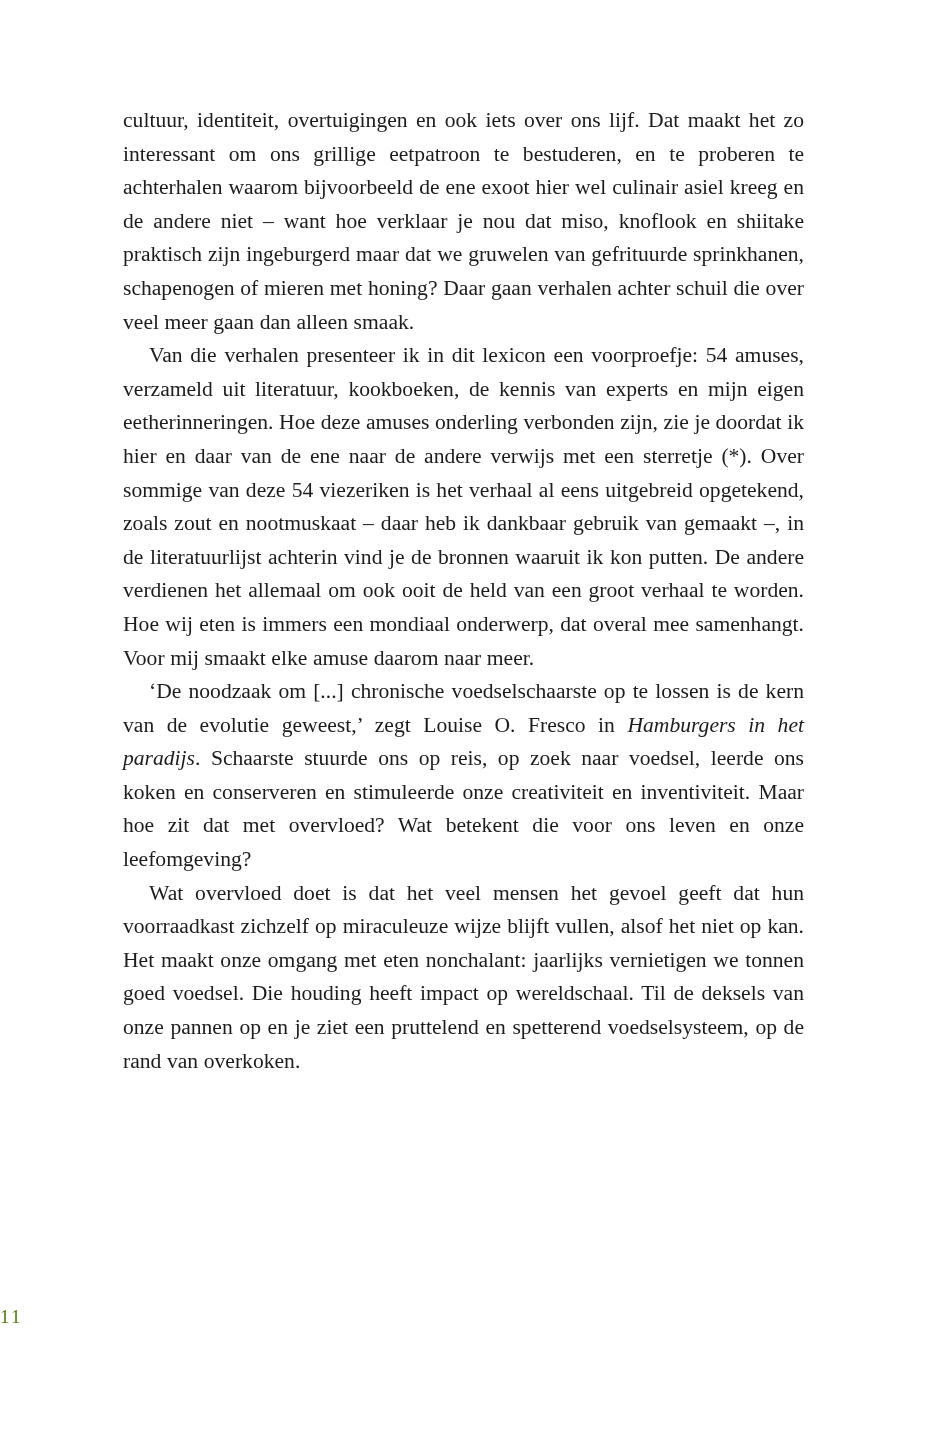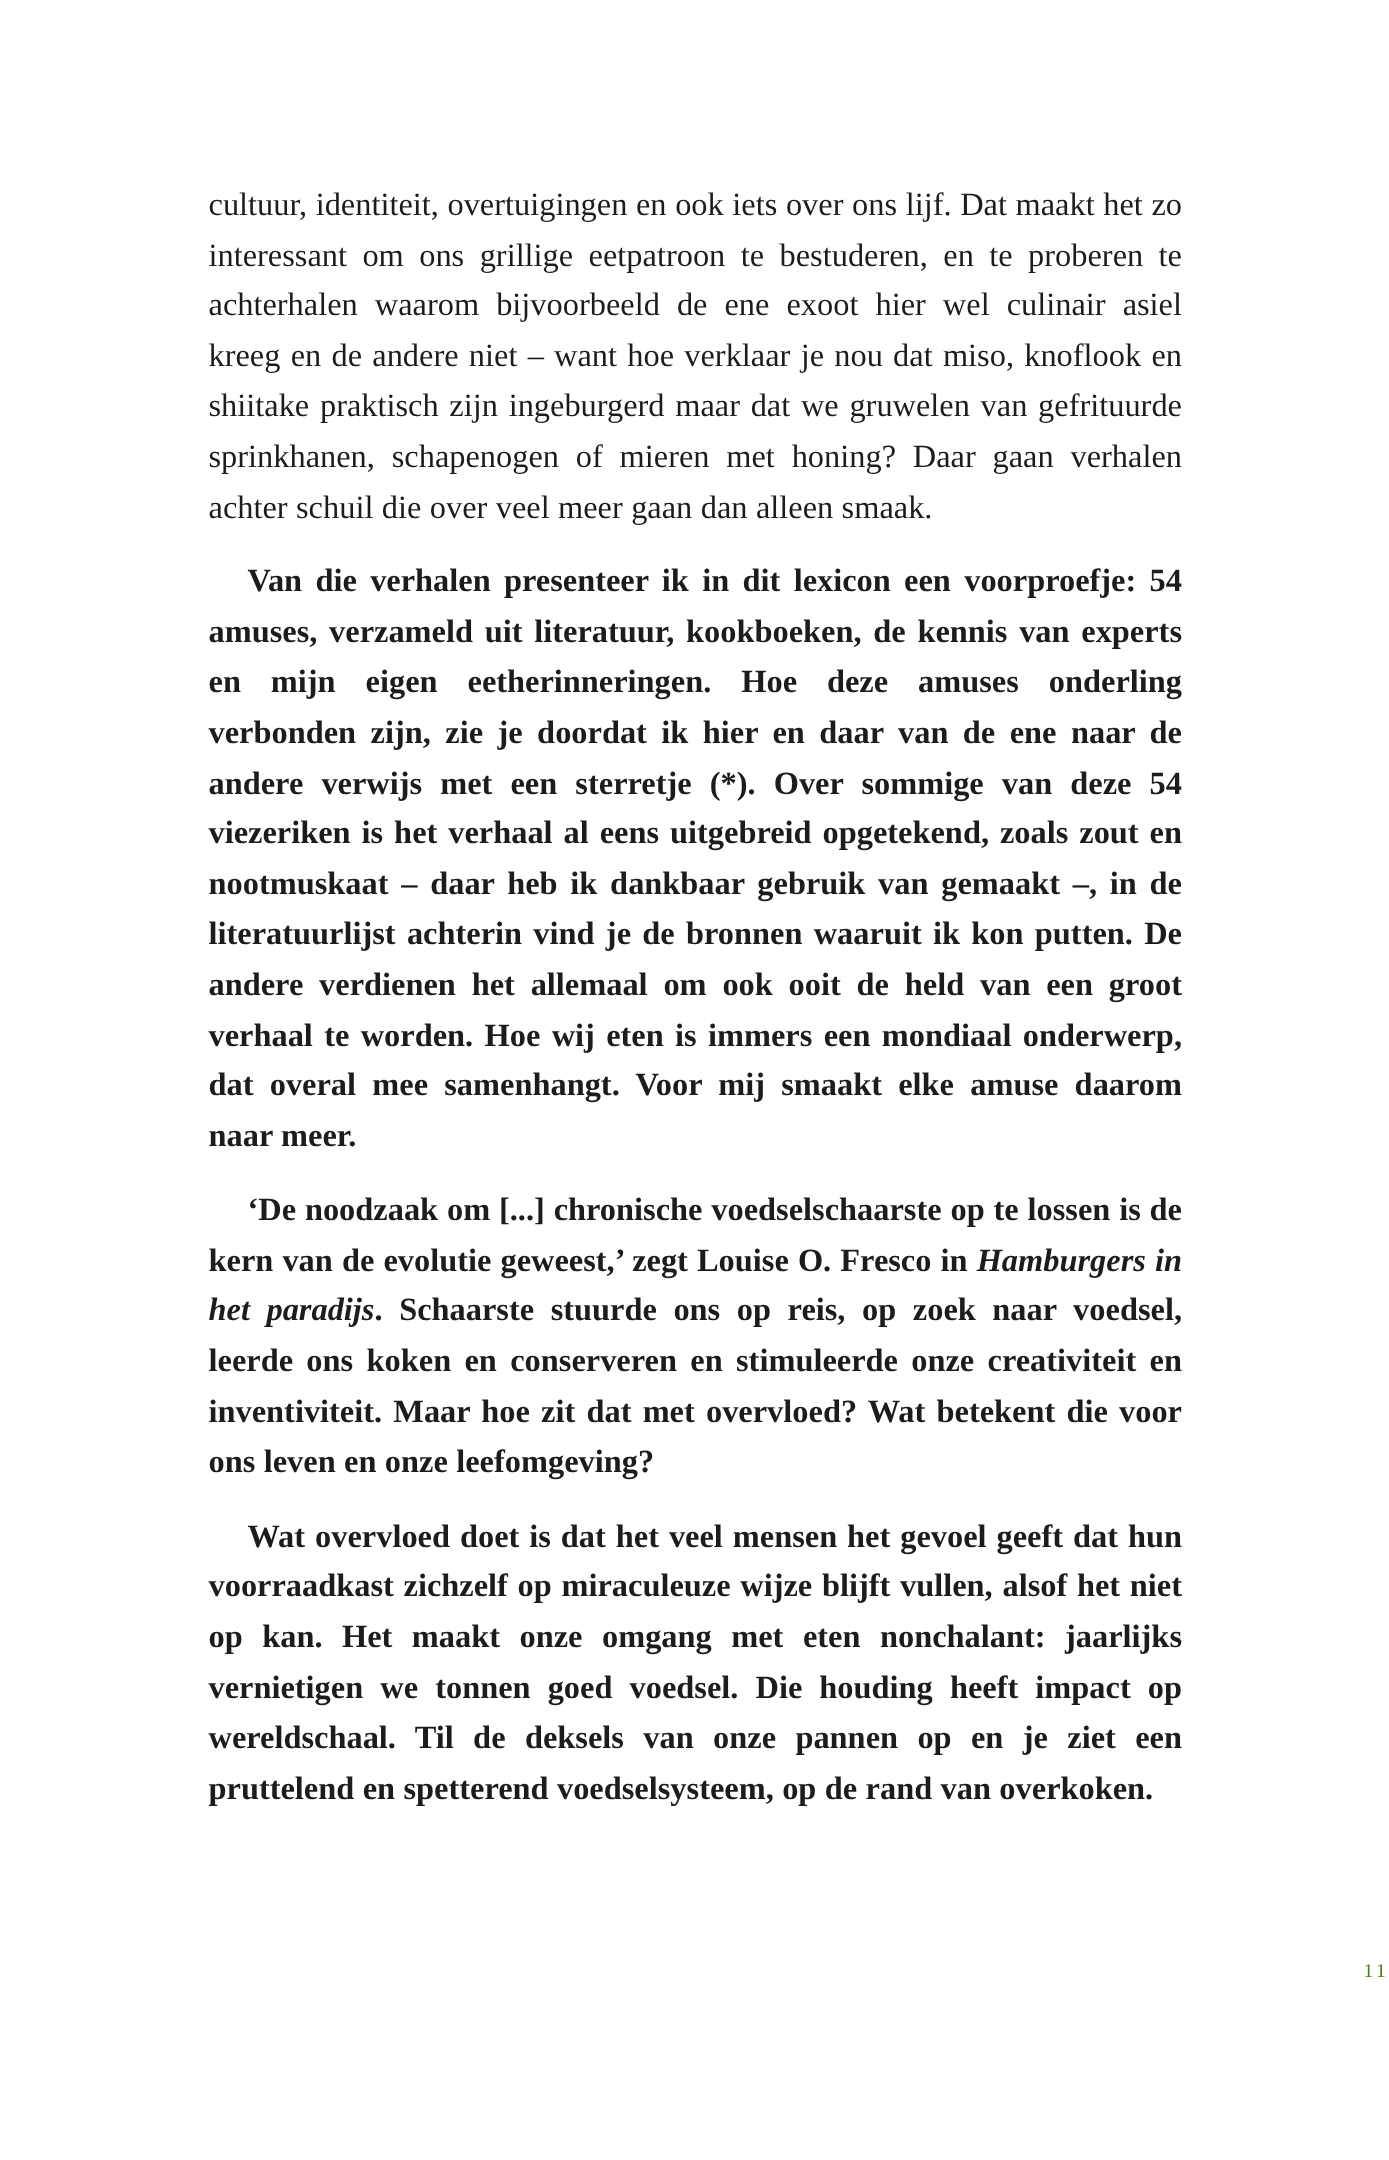--- a/index.html
+++ b/index.html
@@ -24,48 +24,47 @@
   }
 
   .text-block {
     position: absolute;
     left: 123px;
     top: 104px;
     width: 681px;
   }
 
   .para {
-    margin: 16px;
+    margin: 0;
     font-size: 21.6px;
     line-height: 33.6px;
     text-align: justify;
     text-justify: inter-word;
     color: #1c1c1c;
     -webkit-font-smoothing: antialiased;
     hyphens: none;
     word-spacing: 0.2px;
   }
 
   .para.indent {
     text-indent: 26px;
-    font-weight: bold;
   }
 
   .para em,
   .italic {
     font-style: italic;
   }
 
   .folio {
     position: absolute;
     left: 0;
     top: 1306px;
     width: 926px;
-    text-align: right;
-    font-size: 13px;
+    text-align: left;
+    font-size: 19px;
     letter-spacing: 2.2px;
     color: #4d7c0f;
     font-variant: small-caps;
     font-feature-settings: "onum" 1;
   }
 </style>
 </head>
 <body>
 
 <div class="page">

